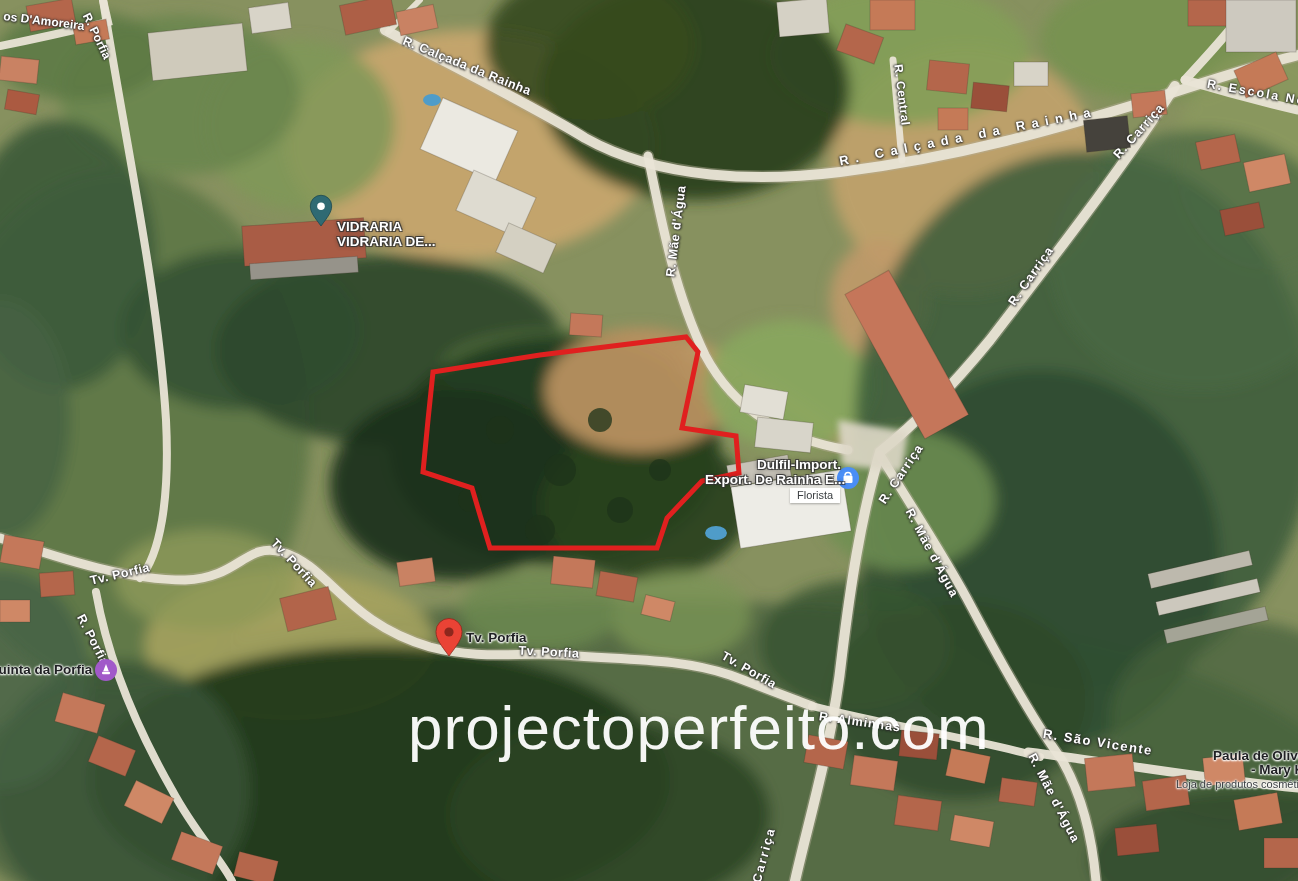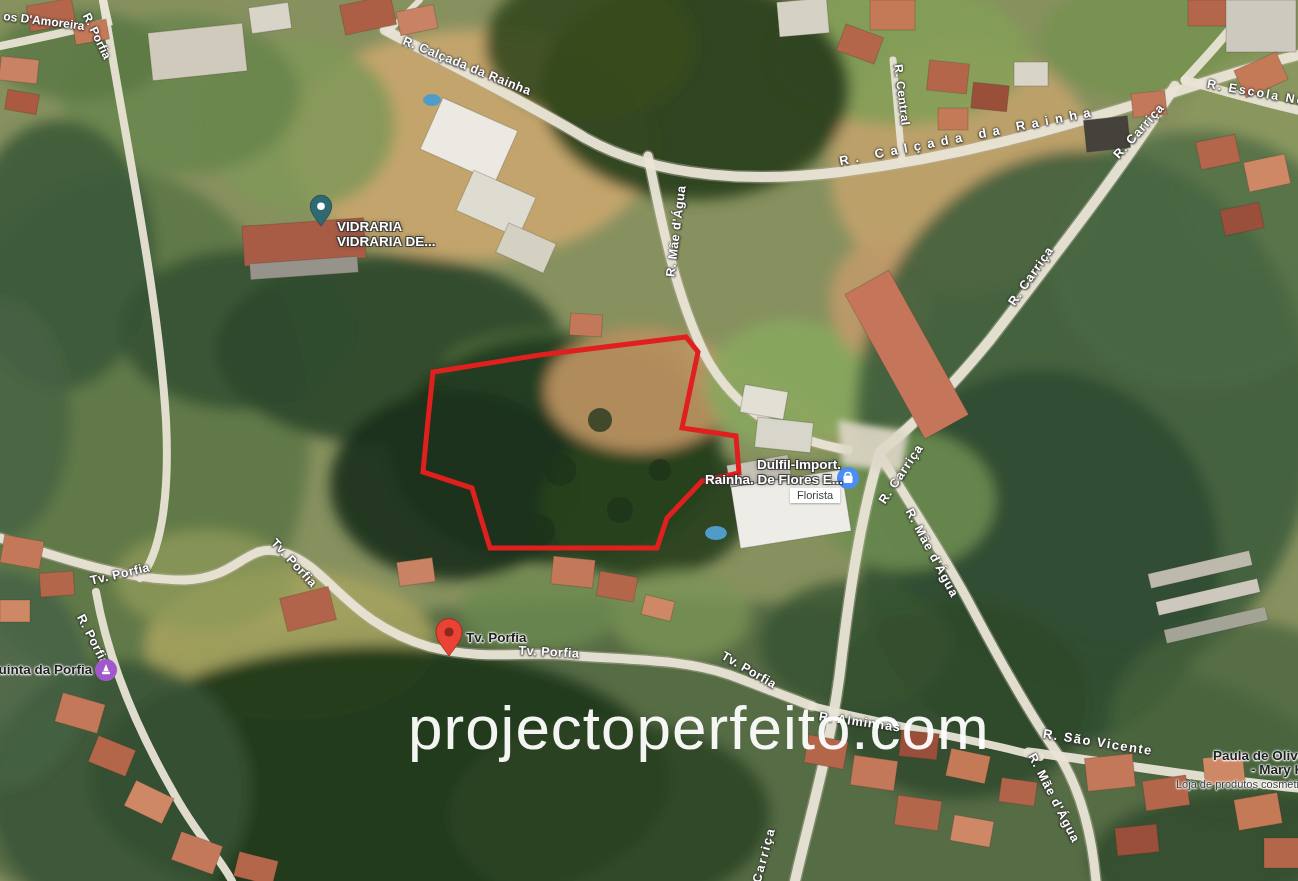--- a/index.html
+++ b/index.html
@@ -270,21 +270,21 @@
   </svg>
 
   <div class="poi-layer">
     <div class="poi-white" style="left:337px;top:193px;margin-top:26px;">
       <div>VIDRARIA</div>
       <div>VIDRARIA DE...</div>
     </div>
 
     <div class="poi-white dulfil-label">
       <div>Dulfil-Import.</div>
-      <div>Rainha. De Flores E...</div>
+      <div>Export. De Rainha E...</div>
     </div>
     <div class="florista-pill">Florista</div>
 
     <div class="poi-dark" style="left:-12px;top:662px;">Quinta da Porfia</div>
 
     <div class="poi-dark" style="left:466px;top:630px;">Tv. Porfia</div>
 
     <div class="poi-dark" style="left:1213px;top:748px;">Paula de Oliveira</div>
     <div class="poi-dark" style="left:1251px;top:762px;">- Mary Kay</div>
     <div class="poi-dark small" style="left:1176px;top:778px;">Loja de produtos cosméticos</div>

